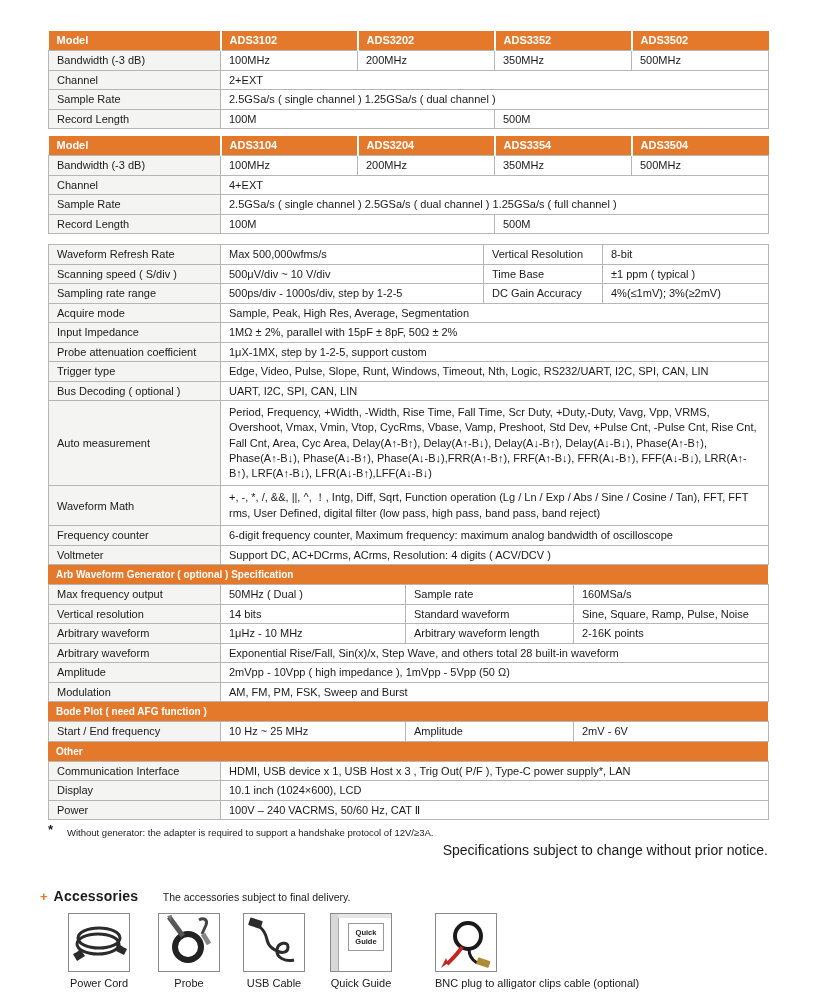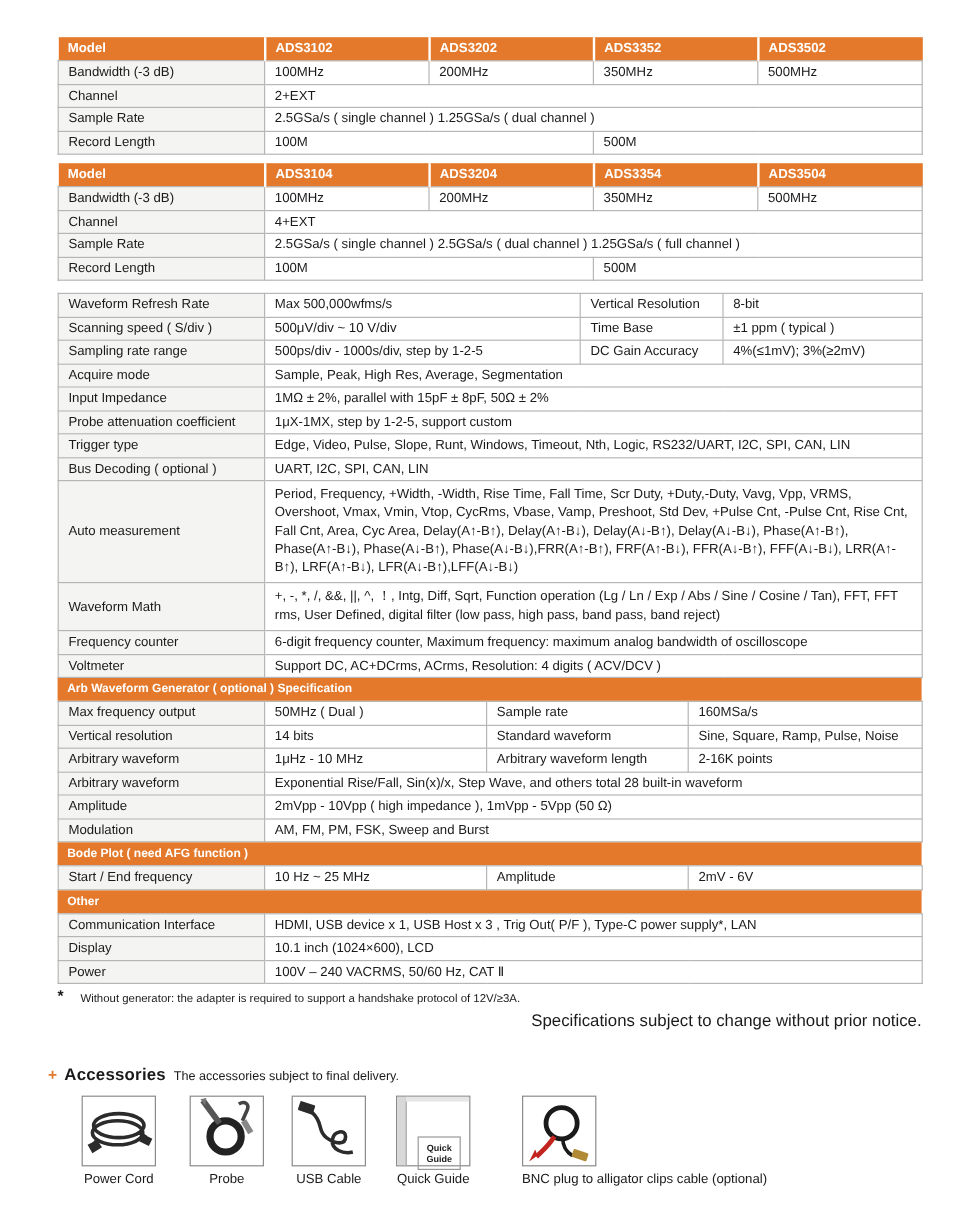--- a/index.html
+++ b/index.html
@@ -18,31 +18,31 @@
      padding:3px 8px;line-height:13px;height:13px;}
   .gap7{height:7px;}
   .gap10{height:10px;}
   .footnote{position:relative;margin-top:5px;height:36px;}
   .fn-star{position:absolute;left:0;top:-3px;font-weight:bold;font-size:13px;}
   .fn-lines{margin-left:19px;font-size:9.5px;line-height:15px;}
   .fn-right{position:absolute;right:0;top:17px;font-size:14px;text-align:right;}
   .acc-header{margin-top:26px;margin-left:-8px;white-space:nowrap;}
   .acc-plus{color:var(--accent);font-weight:bold;font-size:13px;margin-right:6px;}
   .acc-title{font-weight:bold;font-size:14px;letter-spacing:0.2px;}
-  .acc-note{font-size:10.5px;margin-left:2px;}
+  .acc-note{font-size:10.5px;margin-left:20px;}
   .acc-row{display:flex;margin-top:8px;align-items:flex-start;}
   .acc-item{position:relative;width:62px;flex:0 0 auto;}
   .acc-box{width:60px;height:57px;border:1px solid #8a8a8a;background:#fff;position:relative;}
   .acc-label{margin-top:5px;font-size:11px;text-align:center;white-space:nowrap;}
   .acc-label-left{text-align:left;}
   .qg-spine{position:absolute;left:0;top:0;bottom:0;width:7px;background:#d8d8d8;border-right:1px solid #aaa;}
   .qg-topband{position:absolute;left:7px;right:0;top:0;height:4px;background:#e6e6e6;}
   .qg-tag{position:absolute;left:17px;top:9px;width:34px;height:26px;border:1px solid #999;
           font-size:7.5px;font-weight:bold;line-height:9px;display:flex;align-items:center;
-          justify-content:center;text-align:center;white-space:pre-line;margin-top:24px;}
+          justify-content:center;text-align:center;white-space:pre-line;}
 </style>
 </head>
 <body>
 
 <div class="page">
 <div class="content">
 
   <table>
     <colgroup>
           <col style="width:172px">

